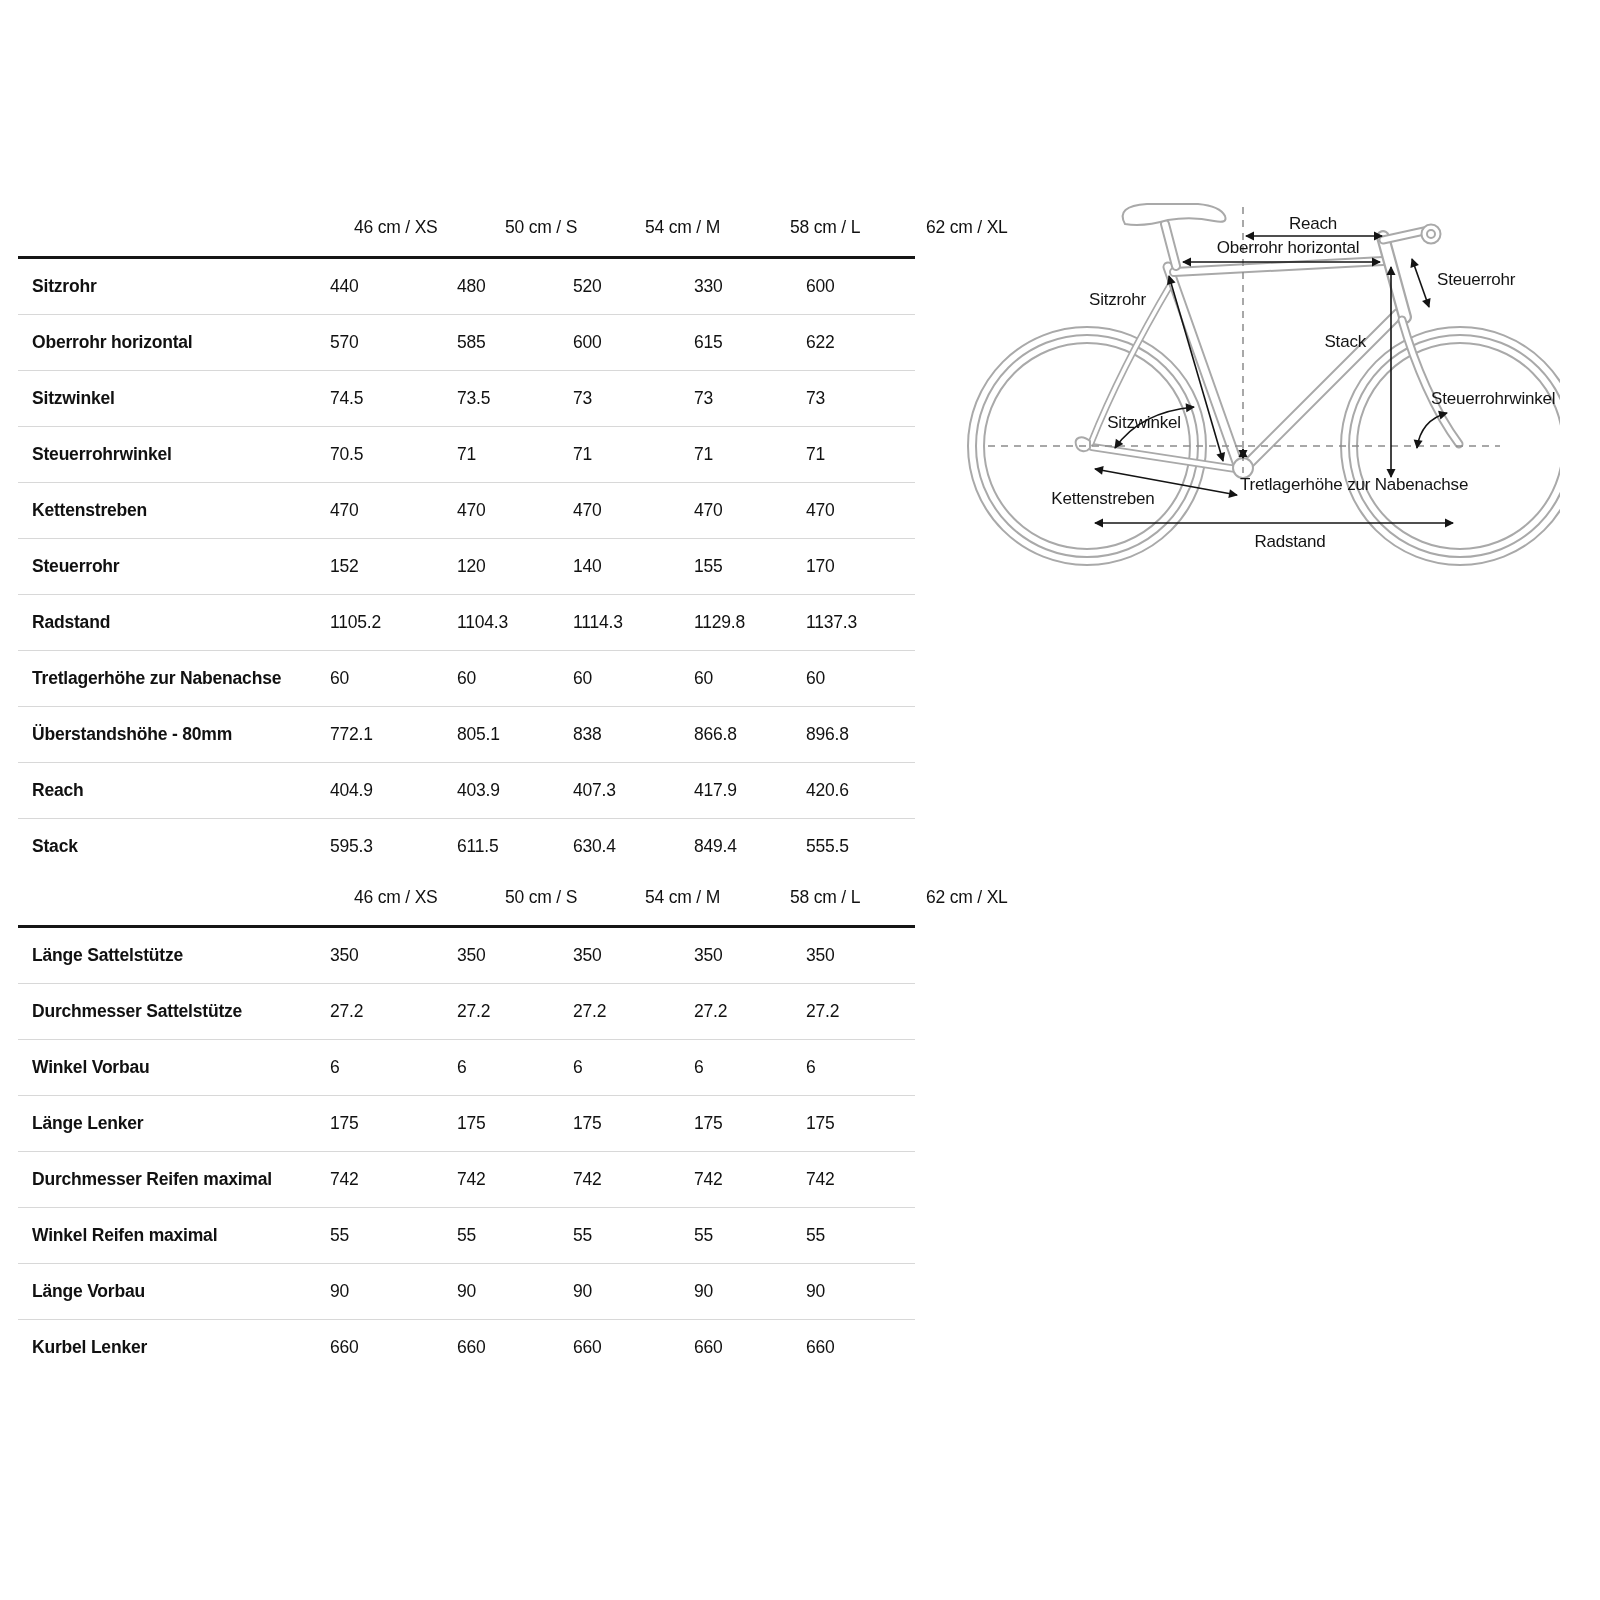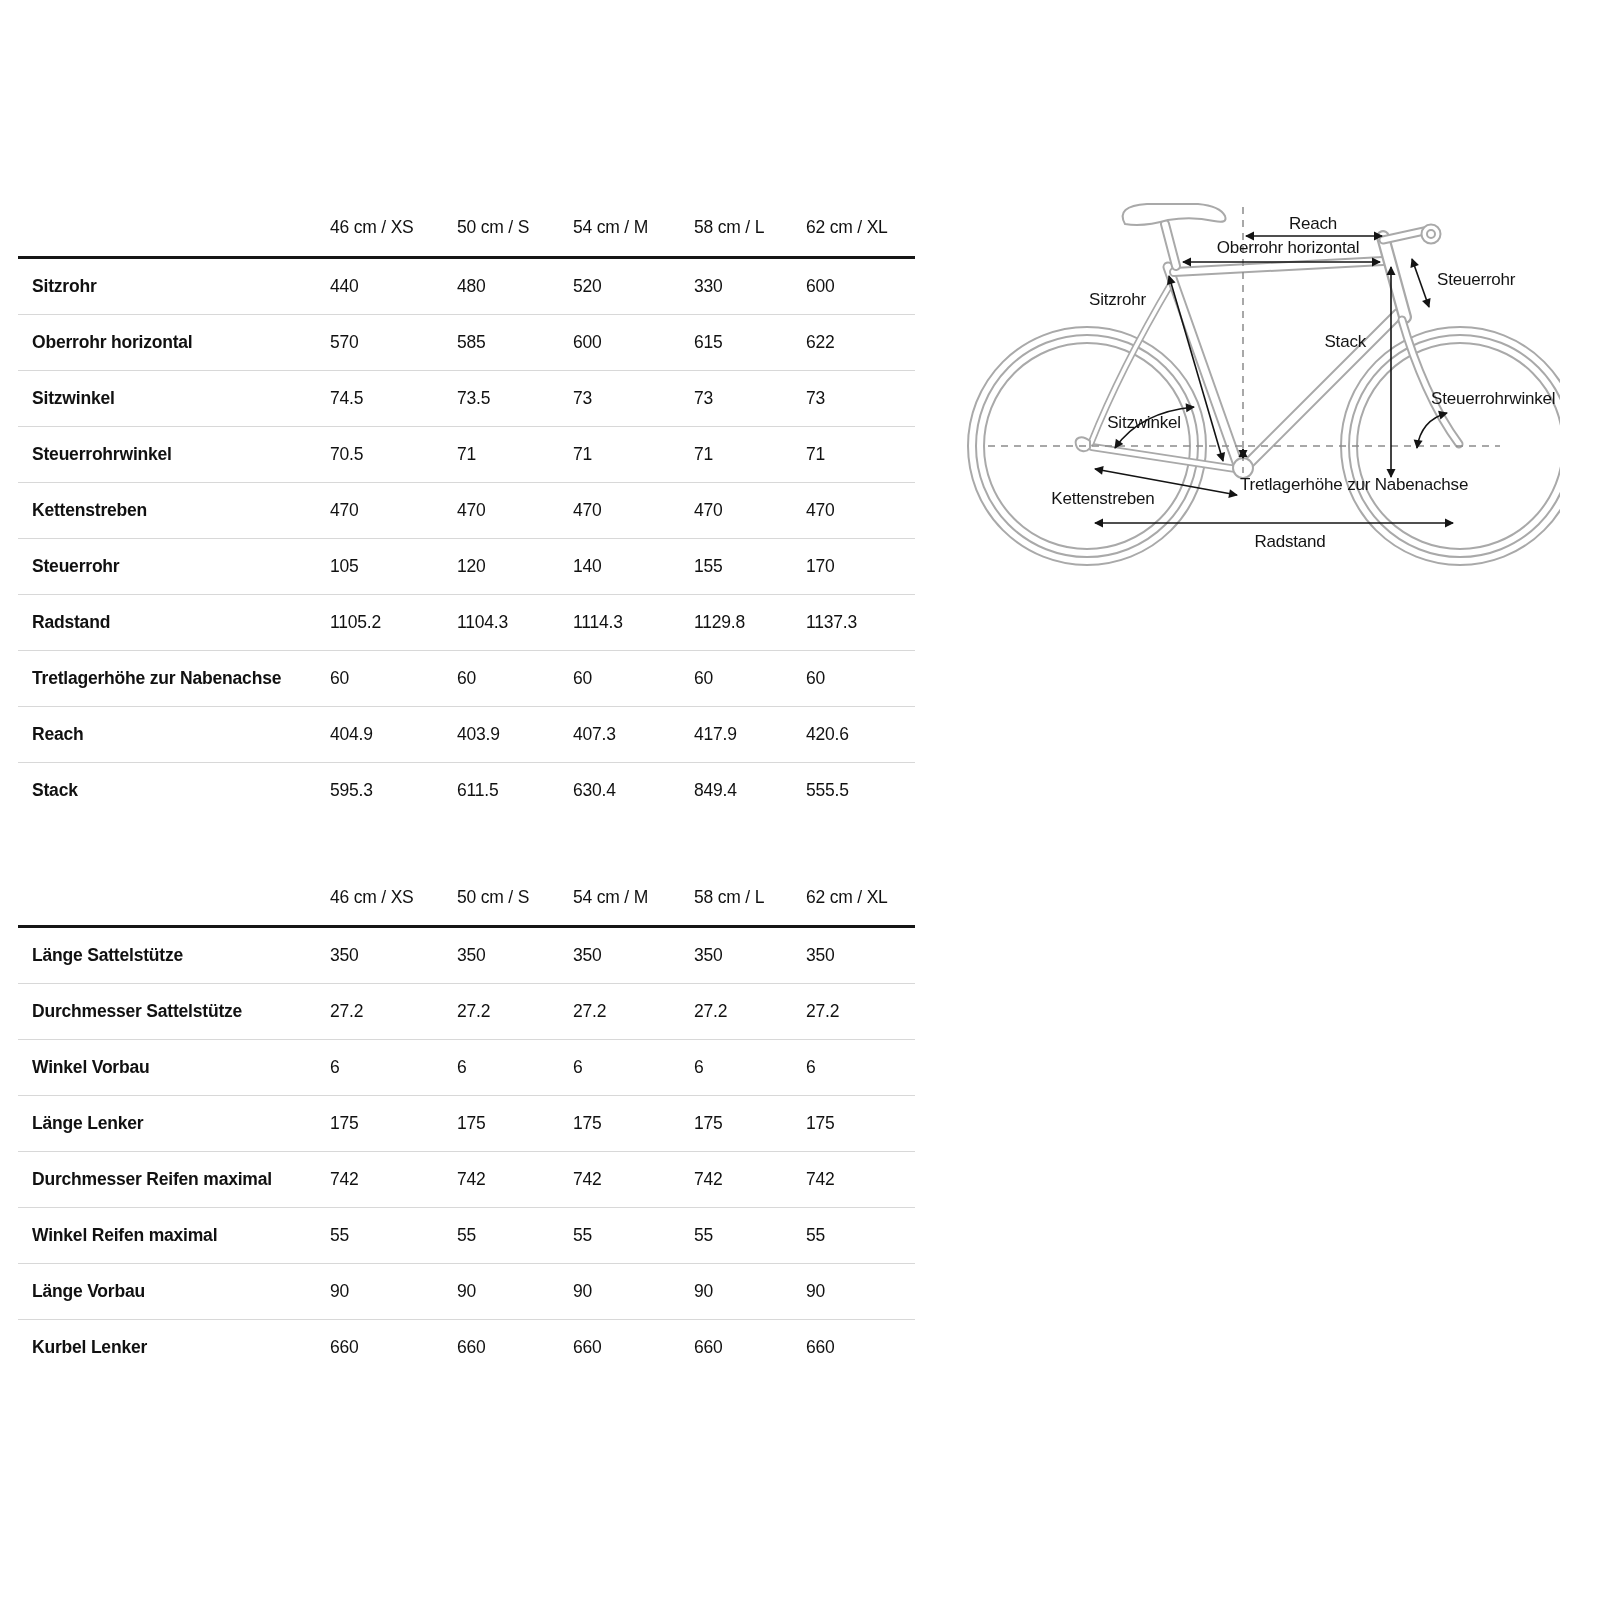--- a/index.html
+++ b/index.html
@@ -12,21 +12,21 @@
   .geo-table { position:absolute; left:18px; width:897px; font-size:17.5px; }
   #table1 { top:198px; }
   #table2 { top:870px; }
   .row {
     display:grid;
     grid-template-columns:312px 127px 116px 121px 112px 1fr;
     align-items:center;
     height:55px;
     border-bottom:1px solid #d8d8d8;
   }
-  .row.header { border-bottom:3px solid #161616; }
+  .row.header { border-bottom:3px solid #161616;gap:24px; }
   #table1 .row.header { height:58px; }
   .row.last { border-bottom:none; }
   .cell { white-space:nowrap; }
   .cell.label { font-weight:bold; padding-left:14px; }
   #diagram { position:absolute; left:940px; top:185px; width:620px; height:480px; }
   .wire { fill:none; stroke:#a9a9a9; stroke-width:2; }
   .tube-o { fill:none; stroke:#a9a9a9; stroke-linecap:round; stroke-linejoin:round; }
   .tube-i { fill:none; stroke:#ffffff; stroke-linecap:round; stroke-linejoin:round; }
   .solid { fill:#ffffff; stroke:#a9a9a9; stroke-width:2; }
   .dashed { fill:none; stroke:#8c8c8c; stroke-width:1.5; stroke-dasharray:7 6; }
@@ -82,41 +82,49 @@
     <div class="row">
       <div class="cell label">Kettenstreben</div>
       <div class="cell">470</div>
       <div class="cell">470</div>
       <div class="cell">470</div>
       <div class="cell">470</div>
       <div class="cell">470</div>
     </div>
     <div class="row">
       <div class="cell label">Steuerrohr</div>
-      <div class="cell">105</div>
+      <div class="cell">152</div>
       <div class="cell">120</div>
       <div class="cell">140</div>
       <div class="cell">155</div>
       <div class="cell">170</div>
     </div>
     <div class="row">
       <div class="cell label">Radstand</div>
       <div class="cell">1105.2</div>
       <div class="cell">1104.3</div>
       <div class="cell">1114.3</div>
       <div class="cell">1129.8</div>
       <div class="cell">1137.3</div>
     </div>
     <div class="row">
       <div class="cell label">Tretlagerhöhe zur Nabenachse</div>
       <div class="cell">60</div>
       <div class="cell">60</div>
       <div class="cell">60</div>
       <div class="cell">60</div>
       <div class="cell">60</div>
+    </div>
+    <div class="row">
+      <div class="cell label">Überstandshöhe - 80mm</div>
+      <div class="cell">772.1</div>
+      <div class="cell">805.1</div>
+      <div class="cell">838</div>
+      <div class="cell">866.8</div>
+      <div class="cell">896.8</div>
     </div>
     <div class="row">
       <div class="cell label">Reach</div>
       <div class="cell">404.9</div>
       <div class="cell">403.9</div>
       <div class="cell">407.3</div>
       <div class="cell">417.9</div>
       <div class="cell">420.6</div>
     </div>
     <div class="row last">

